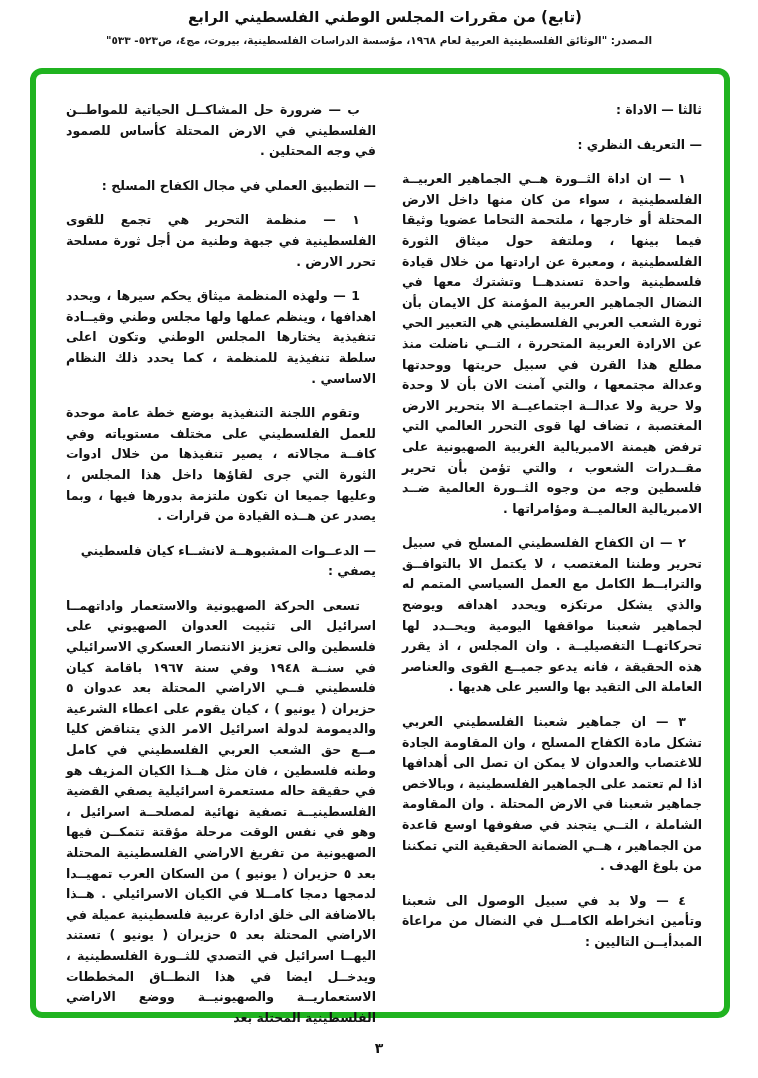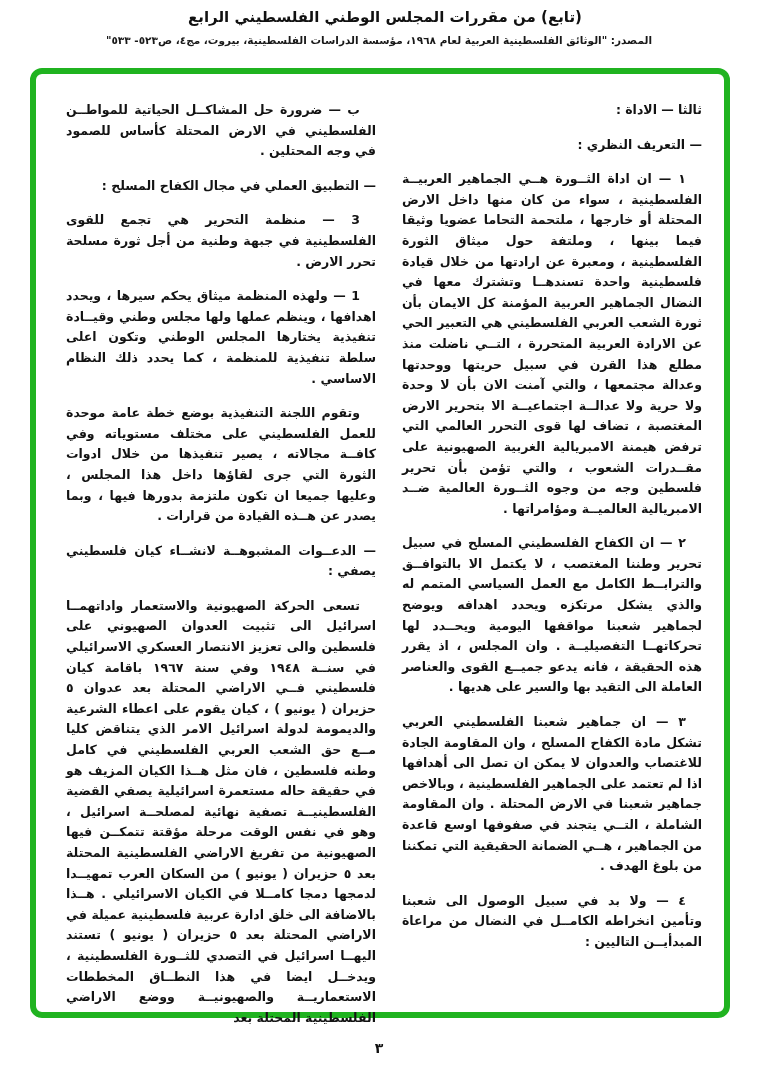--- a/index.html
+++ b/index.html
@@ -53,20 +53,21 @@
     text-align: justify;
     font-size: 12.5px;
     font-weight: 700;
     color: #131313;
     line-height: 20.6px;
   }
   .column-first { width: 312px; }   
   .column-second { width: 322px; }  
   .block { margin-bottom: 14px; margin-left: 8px; }
   .block.heading {
+    text-align: right;
     text-indent: 0;
   }
   .block.para { text-indent: 16px; }
   .page-number {
     position: absolute;
     bottom: 22px;
     left: 0; right: 0;
     text-align: center;
     font-size: 14px;
     font-weight: 700;
@@ -87,21 +88,21 @@
         <p class="block heading">ثالثا — الاداة :</p>
         <p class="block heading">— التعريف النظري :</p>
         <p class="block para">١ — ان اداة الثــورة هــي الجماهير العربيــة الفلسطينية ، سواء من كان منها داخل الارض المحتلة أو خارجها ، ملتحمة التحاما عضويا وثيقا فيما بينها ، وملتفة حول ميثاق الثورة الفلسطينية ، ومعبرة عن ارادتها من خلال قيادة فلسطينية واحدة تسندهــا وتشترك معها في النضال الجماهير العربية المؤمنة كل الايمان بأن ثورة الشعب العربي الفلسطيني هي التعبير الحي عن الارادة العربية المتحررة ، التــي ناضلت منذ مطلع هذا القرن في سبيل حريتها ووحدتها وعدالة مجتمعها ، والتي آمنت الان بأن لا وحدة ولا حرية ولا عدالــة اجتماعيــة الا بتحرير الارض المغتصبة ، تضاف لها قوى التحرر العالمي التي ترفض هيمنة الامبريالية الغربية الصهيونية على مقــدرات الشعوب ، والتي تؤمن بأن تحرير فلسطين وجه من وجوه الثــورة العالمية ضــد الامبريالية العالميــة ومؤامراتها .</p>
         <p class="block para">٢ — ان الكفاح الفلسطيني المسلح في سبيل تحرير وطننا المغتصب ، لا يكتمل الا بالتوافــق والترابــط الكامل مع العمل السياسي المتمم له والذي يشكل مرتكزه ويحدد اهدافه ويوضح لجماهير شعبنا مواقفها اليومية ويحــدد لها تحركاتهــا التفصيليــة . وان المجلس ، اذ يقرر هذه الحقيقة ، فانه يدعو جميــع القوى والعناصر العاملة الى التقيد بها والسير على هديها .</p>
         <p class="block para">٣ — ان جماهير شعبنا الفلسطيني العربي تشكل مادة الكفاح المسلح ، وان المقاومة الجادة للاغتصاب والعدوان لا يمكن ان تصل الى أهدافها اذا لم تعتمد على الجماهير الفلسطينية ، وبالاخص جماهير شعبنا في الارض المحتلة . وان المقاومة الشاملة ، التــي يتجند في صفوفها اوسع قاعدة من الجماهير ، هــي الضمانة الحقيقية التي تمكننا من بلوغ الهدف .</p>
         <p class="block para">٤ — ولا بد في سبيل الوصول الى شعبنا وتأمين انخراطه الكامــل في النضال من مراعاة المبدأيــن التاليين :</p>
       </div>
     <div class="column column-second">
         <p class="block para">ب — ضرورة حل المشاكــل الحياتية للمواطــن الفلسطيني في الارض المحتلة كأساس للصمود في وجه المحتلين .</p>
         <p class="block heading">— التطبيق العملي في مجال الكفاح المسلح :</p>
-        <p class="block para">3 — منظمة التحرير هي تجمع للقوى الفلسطينية في جبهة وطنية من أجل ثورة مسلحة تحرر الارض .</p>
+        <p class="block para">١ — منظمة التحرير هي تجمع للقوى الفلسطينية في جبهة وطنية من أجل ثورة مسلحة تحرر الارض .</p>
         <p class="block para">1 — ولهذه المنظمة ميثاق يحكم سيرها ، ويحدد اهدافها ، وينظم عملها ولها مجلس وطني وقيــادة تنفيذية يختارها المجلس الوطني وتكون اعلى سلطة تنفيذية للمنظمة ، كما يحدد ذلك النظام الاساسي .</p>
         <p class="block para">وتقوم اللجنة التنفيذية بوضع خطة عامة موحدة للعمل الفلسطيني على مختلف مستوياته وفي كافــة مجالاته ، يصير تنفيذها من خلال ادوات الثورة التي جرى لقاؤها داخل هذا المجلس ، وعليها جميعا ان تكون ملتزمة بدورها فيها ، وبما يصدر عن هــذه القيادة من قرارات .</p>
         <p class="block heading">— الدعــوات المشبوهــة لانشــاء كيان فلسطيني يصفي :</p>
         <p class="block para">تسعى الحركة الصهيونية والاستعمار واداتهمــا اسرائيل الى تثبيت العدوان الصهيوني على فلسطين والى تعزيز الانتصار العسكري الاسرائيلي في سنــة ١٩٤٨ وفي سنة ١٩٦٧ باقامة كيان فلسطيني فــي الاراضي المحتلة بعد عدوان ٥ حزيران ( يونيو ) ، كيان يقوم على اعطاء الشرعية والديمومة لدولة اسرائيل الامر الذي يتناقض كليا مــع حق الشعب العربي الفلسطيني في كامل وطنه فلسطين ، فان مثل هــذا الكيان المزيف هو في حقيقة حاله مستعمرة اسرائيلية يصفي القضية الفلسطينيــة تصفية نهائية لمصلحــة اسرائيل ، وهو في نفس الوقت مرحلة مؤقتة تتمكــن فيها الصهيونية من تفريغ الاراضي الفلسطينية المحتلة بعد ٥ حزيران ( يونيو ) من السكان العرب تمهيــدا لدمجها دمجا كامــلا في الكيان الاسرائيلي . هــذا بالاضافة الى خلق ادارة عربية فلسطينية عميلة في الاراضي المحتلة بعد ٥ حزيران ( يونيو ) تستند اليهــا اسرائيل في التصدي للثــورة الفلسطينية ، ويدخــل ايضا في هذا النطــاق المخططات الاستعماريــة والصهيونيــة ووضع الاراضي الفلسطينية المحتلة بعد</p>
       </div>
   </div>
 </div>
 
 <div class="page-number">٣</div>
 

